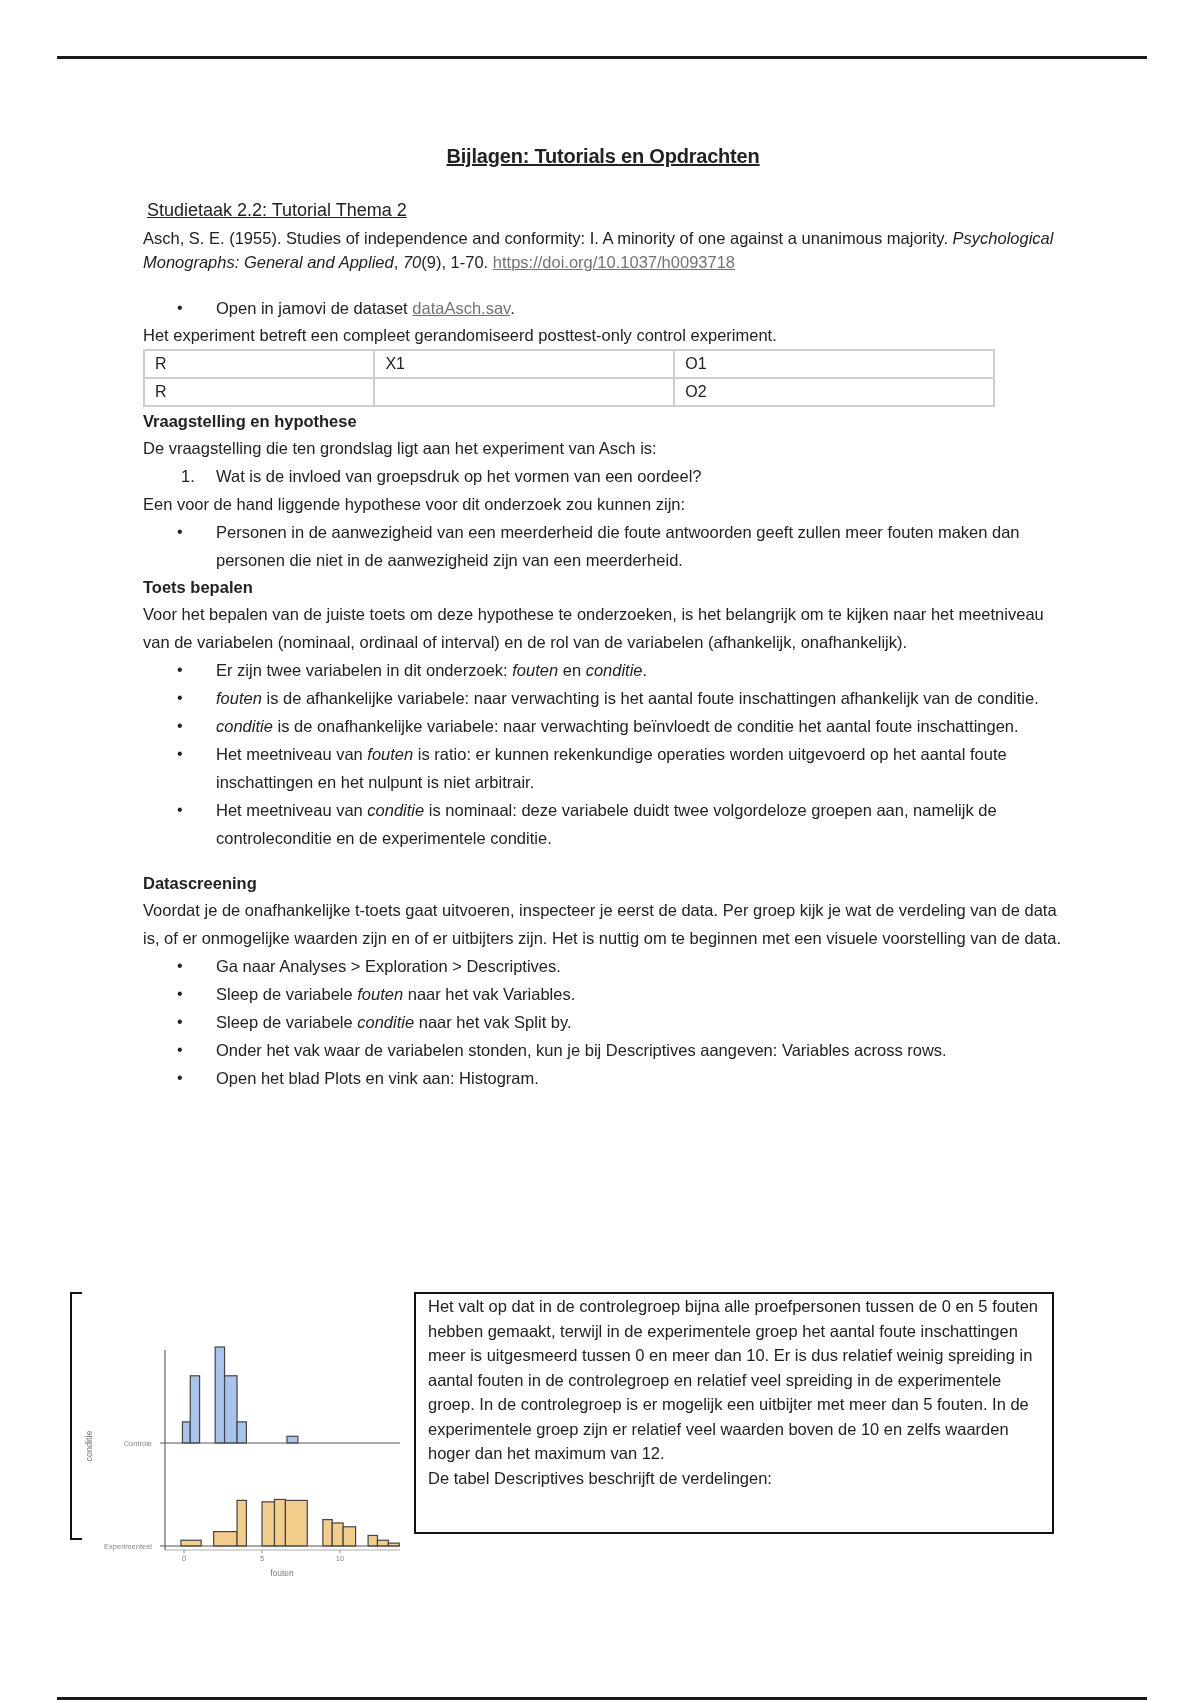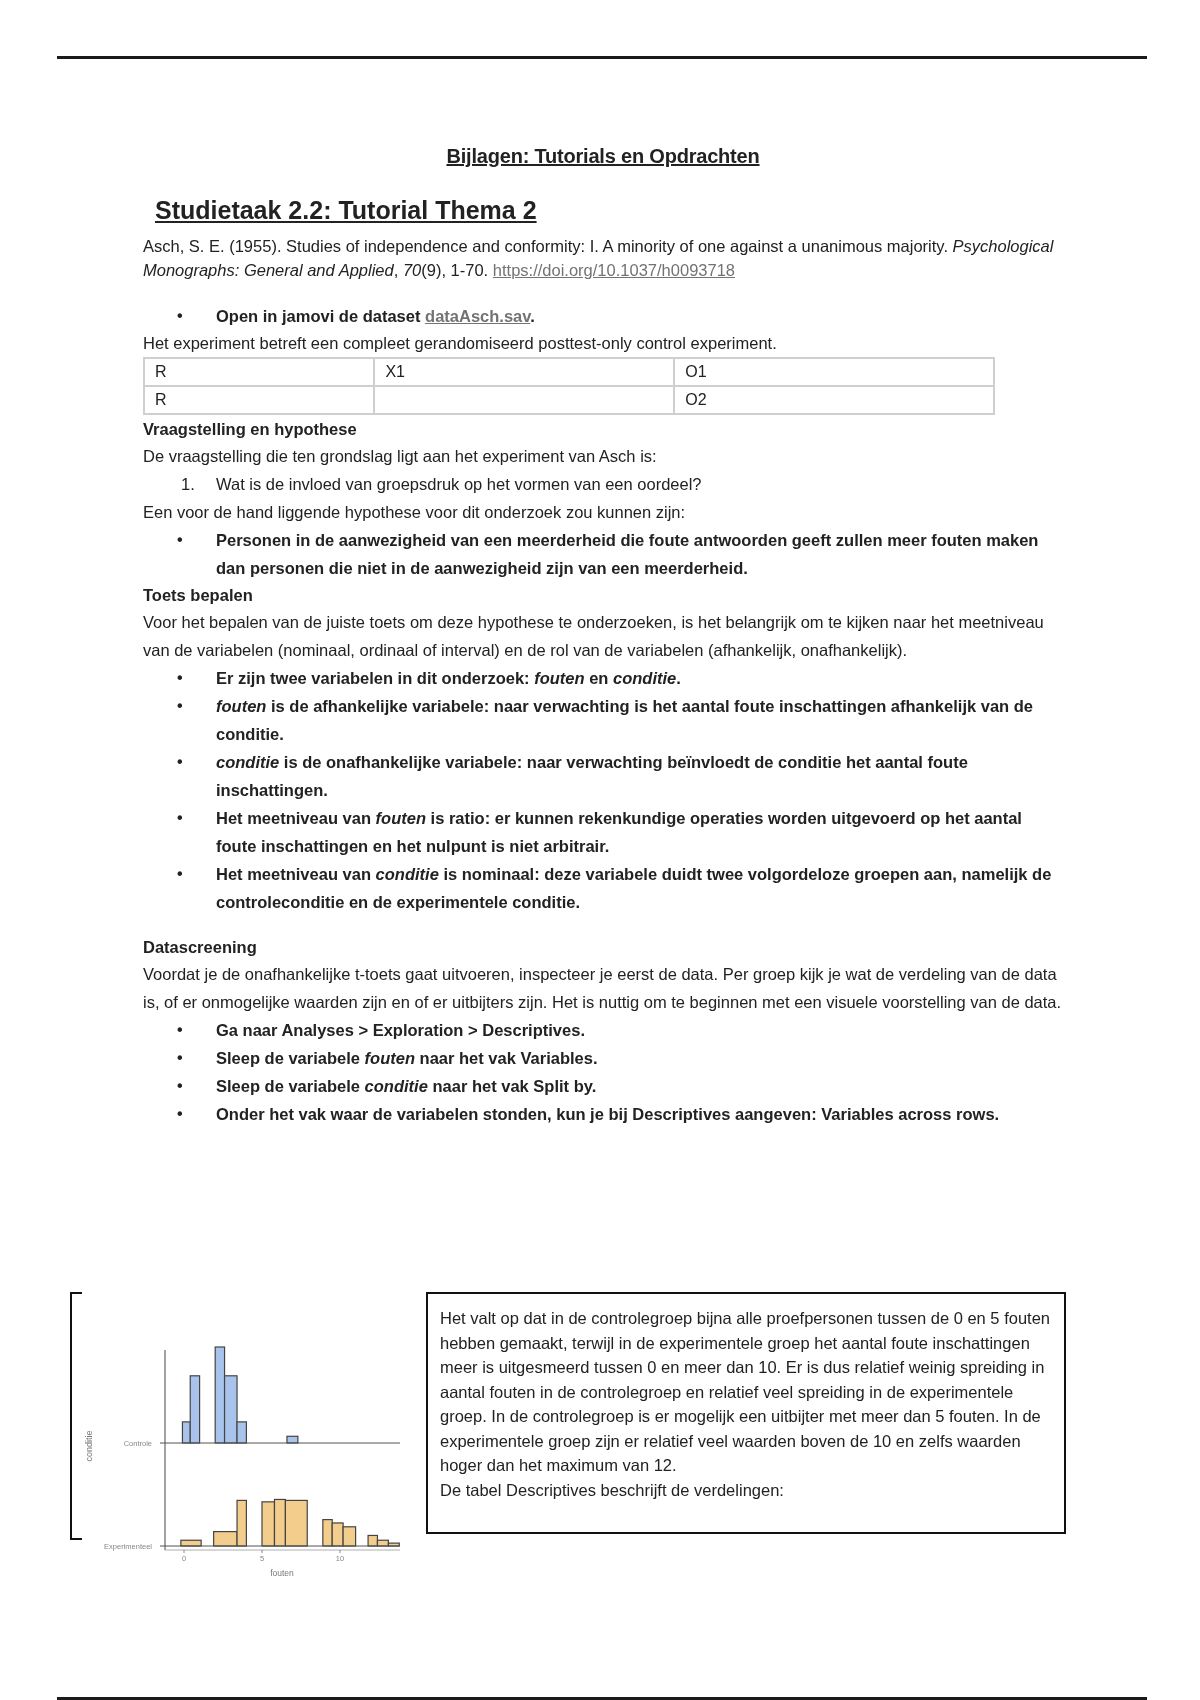--- a/index.html
+++ b/index.html
@@ -4,44 +4,44 @@
   <style>
     html, body { margin: 0; padding: 0; background: #ffffff; }
     body { width: 1200px; height: 1700px; position: relative; overflow: hidden;
            font-family: "Liberation Sans", sans-serif; color: #222; }
     .rule { position: absolute; left: 57px; width: 1090px; height: 3px; background: #1b1b1b; }
     .rule.top { top: 56px; }
     .rule.bottom { top: 1697px; }
     .page { position: absolute; left: 143px; top: 140px; width: 920px; font-size: 16.5px; line-height: 24px; }
     .doc-title { text-align: center; font-weight: bold; font-size: 20px; text-decoration: underline;
                  margin: 0 0 26px 0; line-height: 32px; letter-spacing: -0.2px; }
-    .task-title { font-weight: bold; font-size: 25px; text-decoration: underline; line-height: 24px; margin: 12px; }
+    .task-title { font-weight: normal; font-size: 18px; text-decoration: underline; line-height: 24px; margin: 4px; }
     .ref { margin: 0; line-height: 24px; }
     .ref i { font-style: italic; }
     a.link { color: #737373; text-decoration: underline; }
     ul.bul { list-style: none; margin: 0; padding: 0; }
-    ul.bul li { position: relative; padding-left: 73px; line-height: 28px; font-weight: bold; }
+    ul.bul li { position: relative; padding-left: 73px; line-height: 28px; }
     ul.bul li::before { content: "•"; position: absolute; left: 34px; top: 0; font-size: 16px; }
     ol.num { list-style: none; margin: 0; padding: 0; }
     ol.num li { position: relative; padding-left: 73px; line-height: 28px; }
     ol.num li .n { position: absolute; left: 38px; }
     p { margin: 0; }
     .para { line-height: 28px; }
     .spaced { margin-top: 18px; }
     .h { font-weight: bold; line-height: 26px; }
     table.design { border-collapse: collapse; width: 852px; margin: 1px 0 1px 0; font-size: 16px; }
     table.design td { border: 2px solid #cfcfcf; height: 26px; padding: 0 10px; }
     table.design td.c1 { width: 210px; }
     table.design td.c2 { width: 280px; }
     table.design td.c3 { width: 300px; }
     .figure-wrap { position: absolute; left: 70px; top: 1336px; width: 345px; height: 244px; }
     .bracket-left { position: absolute; left: 70px; top: 1292px; width: 10px; height: 244px;
                     border: 2px solid #111; border-right: none; }
     .textbox { position: absolute; left: 414px; top: 1292px; width: 640px; height: 242px;
-               border: 2px solid #111; box-sizing: border-box; padding: 12px 10px 0 12px; font-size: 16.5px; line-height: 24.5px; margin-left: 12px; }
+               border: 2px solid #111; box-sizing: border-box; padding: 0 10px 0 12px; font-size: 16.5px; line-height: 24.5px; }
     svg text { font-family: "Liberation Sans", sans-serif; }
   </style>
 </head>
 <body>
 
 <div class="rule top"></div>
 
 <div class="page">
   <h1 class="doc-title">Bijlagen: Tutorials en Opdrachten</h1>
 
@@ -92,20 +92,21 @@
     <li><span>Het meetniveau van </span><i>conditie</i><span> is nominaal: deze variabele duidt twee volgordeloze groepen aan, namelijk de controleconditie en de experimentele conditie.</span></li>
   </ul>
 
   <p class="h spaced">Datascreening</p>
   <p class="para">Voordat je de onafhankelijke t-toets gaat uitvoeren, inspecteer je eerst de data. Per groep kijk je wat de verdeling van de data is, of er onmogelijke waarden zijn en of er uitbijters zijn. Het is nuttig om te beginnen met een visuele voorstelling van de data.</p>
   <ul class="bul">
     <li><span>Ga naar Analyses &gt; Exploration &gt; Descriptives.</span></li>
     <li><span>Sleep de variabele </span><i>fouten</i><span> naar het vak Variables.</span></li>
     <li><span>Sleep de variabele </span><i>conditie</i><span> naar het vak Split by.</span></li>
     <li><span>Onder het vak waar de variabelen stonden, kun je bij Descriptives aangeven: Variables across rows.</span></li>
+    <li><span>Open het blad Plots en vink aan: Histogram.</span></li>
   </ul>
 </div>
 
 <div class="bracket-left"></div>
 <div class="figure-wrap">
   <svg id="hist" width="345" height="244" viewBox="0 0 345 244">
 
     <text id="ylabel" x="22" y="110" font-size="9" fill="#777" transform="rotate(-90 22 110)" text-anchor="middle">conditie</text>
 
     <text id="glabel0" x="82" y="110" font-size="7.5" fill="#888" text-anchor="end">Controle</text>

